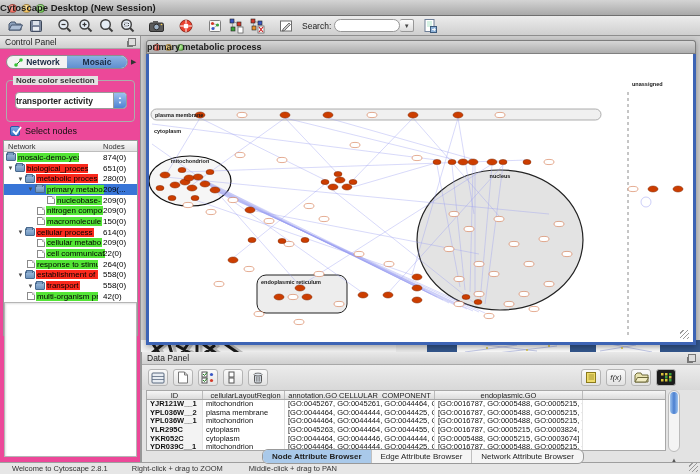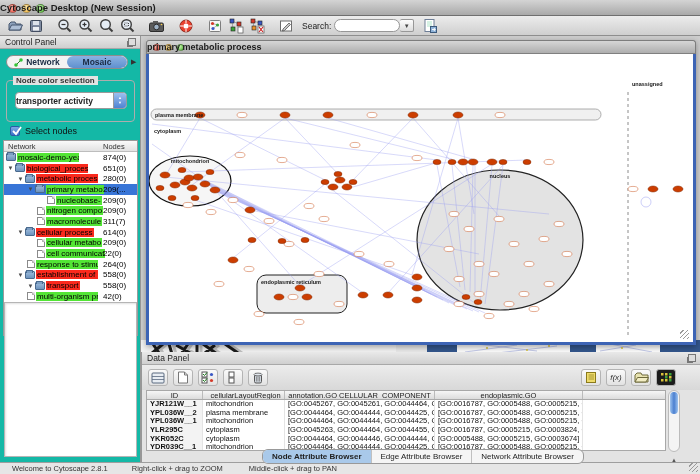--- a/index.html
+++ b/index.html
@@ -23,31 +23,31 @@
     display:flex;align-items:center;padding:0 4px;}
   .tbtn{width:21px;height:18px;display:flex;align-items:center;justify-content:center;flex:0 0 auto;}
   .tgap{width:8px;flex:0 0 auto;}
   .search-label{font-size:8.5px;color:#222;margin:0 3px 0 6px;}
   .search-input{width:66px;height:13px;border:1px solid #979797;border-radius:7px;
     background:#fff;font-size:8px;padding:0 5px;outline:none;}
   .dd-btn{width:14px;height:13px;border:1px solid #979797;border-left:none;border-radius:2px;
     background:linear-gradient(#fdfdfd,#dcdcdc);display:flex;align-items:center;justify-content:center;
     font-size:6px;color:#444;margin-right:5px;}
   
-  .cpanel{position:absolute;left:0;top:36px;width:141px;height:426px;background:#14b8a6;
+  .cpanel{position:absolute;left:0;top:36px;width:141px;height:426px;background:#ec4899;
     border-right:1px solid #979797;}
   .phead{height:13px;background:linear-gradient(#e9e9e9,#cfcfcf);border-bottom:1px solid #a8a8a8;
     font-size:8.5px;color:#222;padding:1px 5px;position:relative;}
   .float-ico{position:absolute;right:4px;top:2px;width:8px;height:8px;border:1px solid #777;
     background:#ddd;box-shadow:-2px 2px 0 -1px #777;}
   .cp-tabs{position:absolute;left:6px;top:19px;width:122px;height:14px;display:flex;
     border:1px solid #8d8d8d;border-radius:7px;background:#f3f3f3;overflow:hidden;align-items:stretch;}
   .cp-tab{flex:1;display:flex;align-items:center;justify-content:center;font-size:8.5px;
     font-weight:bold;color:#1b2b44;gap:3px;}
-  .cp-tab.sel{background:linear-gradient(#8cb2e2,#5f90cf);border-radius:6px;}
+  .cp-tab.sel{background:linear-gradient(#8cb2e2,#5f90cf);border-radius:0;}
   .tab-arrow{position:absolute;left:131px;top:22px;font-size:7px;color:#333;}
   .groupbox{position:absolute;left:6px;top:44px;width:129px;height:42px;border:1px solid #adadad;
     border-radius:4px;}
   .legend{position:absolute;left:6px;top:-5px;background:#e3e3e3;padding:0 3px;font-size:8px;
     font-weight:bold;color:#333;}
   .combo{position:absolute;left:8px;top:11px;width:112px;height:17px;background:#fff;
     border:1px solid #9a9a9a;border-radius:4px;display:flex;align-items:center;}
   .combo-text{flex:1;text-align:left;font-size:8.5px;font-weight:bold;color:#222;}
   .combo-cap{width:13px;height:100%;border-left:1px solid #9a9a9a;border-radius:0 3px 3px 0;
     background:linear-gradient(#9cc0ef,#4f83d3);display:flex;flex-direction:column;
@@ -356,21 +356,21 @@
             <span class="tcount">209(0)</span>
           </div>
           <div class="trow" style="padding-left: 32px;">
             <span class="ticon file"></span>
             <span class="tlabel" style="background: rgb(83, 229, 53);">nitrogen compo</span>
             <span class="tcount">209(0)</span>
           </div>
           <div class="trow" style="padding-left: 32px;">
             <span class="ticon file"></span>
             <span class="tlabel" style="background: rgb(83, 229, 53);">macromolecule</span>
-            <span class="tcount">311(7)</span>
+            <span class="tcount">150(0)</span>
           </div>
           <div class="trow" style="padding-left: 12px;">
             <span class="texp">▼</span>
             <span class="ticon folder"></span>
             <span class="tlabel" style="background: rgb(250, 41, 29);">cellular process</span>
             <span class="tcount">614(0)</span>
           </div>
           <div class="trow" style="padding-left: 32px;">
             <span class="ticon file"></span>
             <span class="tlabel" style="background: rgb(83, 229, 53);">cellular metabo</span>

